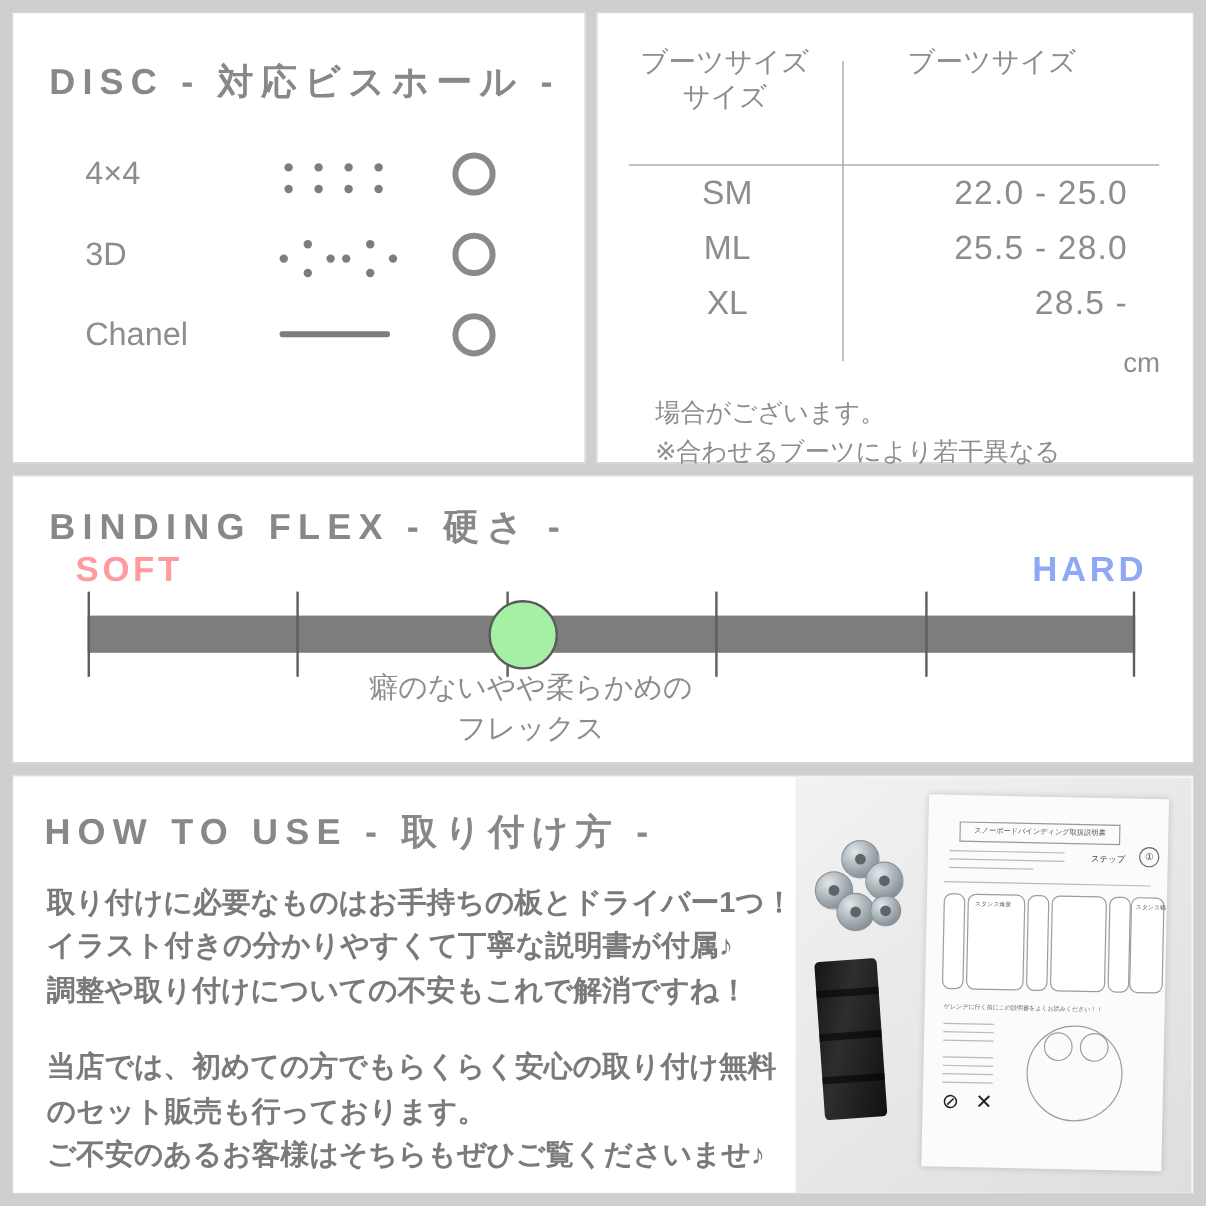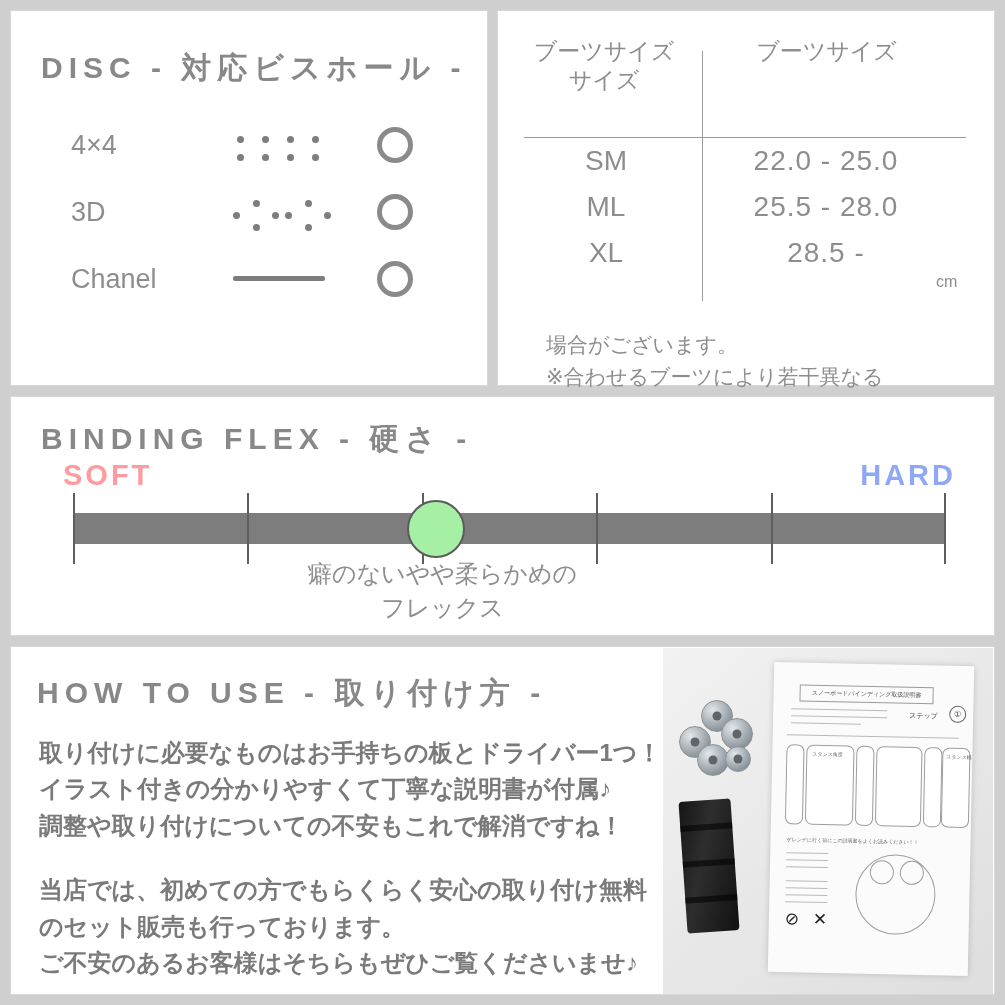--- a/index.html
+++ b/index.html
@@ -144,28 +144,28 @@
 
   .size-rows { position: absolute; left: 0; top: 116px; width: 462px; }
   .size-row { position: relative; height: 46px; }
   .size-col-bind {
     position: absolute; left: 0; width: 180px;
     text-align: center;
     font-size: 28px; color: #8d8d8d;
   }
   .size-col-boot {
     position: absolute; left: 196px; width: 228px;
-    text-align: center;
+    text-align: right;
     font-size: 28px; color: #8d8d8d;
     letter-spacing: 1px;
   }
   #size-unit {
     position: absolute;
-    left: 420px; top: 244px;
-    font-size: 16px;
+    left: 420px; top: 260px;
+    font-size: 23px;
     color: #8d8d8d;
   }
   .size-note {
     position: absolute;
     left: 30px; top: 300px;
     width: 450px;
     font-size: 21px;
     color: #8d8d8d;
     line-height: 1.5;
   }

